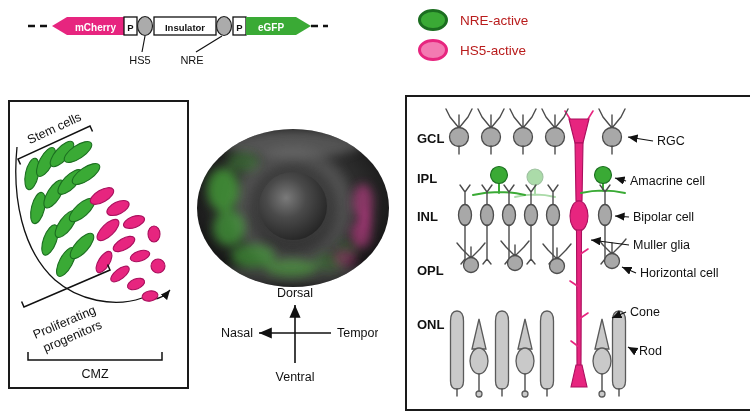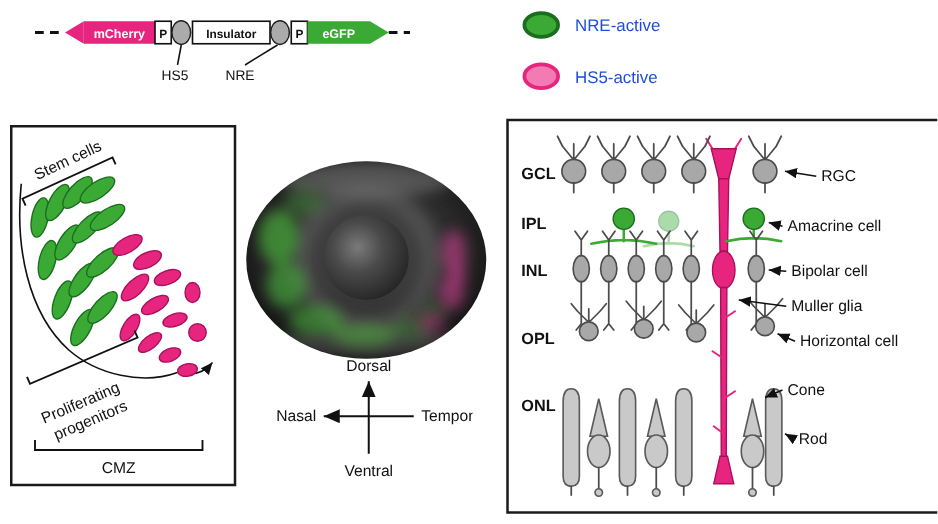--- a/index.html
+++ b/index.html
@@ -23,21 +23,21 @@
   .cell-magenta{fill:var(--magenta);stroke:var(--magenta-dark);stroke-width:1.1;}
   .cell-gray{fill:var(--gray-cell);stroke:var(--gray-dark);stroke-width:1.3;}
   .cell-gray-light{fill:var(--gray-light);stroke:var(--gray-light-dark);stroke-width:1.3;}
   .proc-gray{stroke:var(--gray-dark);stroke-width:1.4;fill:none;stroke-linecap:round;}
   .proc-green{stroke:var(--green);stroke-width:2;fill:none;stroke-linecap:round;}
   .proc-magenta{stroke:var(--magenta);stroke-width:1.6;fill:none;stroke-linecap:round;}
   .legend-row{position:absolute;display:flex;align-items:center;gap:12px;}
   .legend-oval{width:30px;height:22px;border-radius:50%;box-sizing:border-box;}
   .legend-oval.green{background:var(--green);border:3px solid var(--green-dark);}
   .legend-oval.pink{background:var(--magenta-light);border:3px solid var(--magenta);}
-  .legend-label{font-size:13.5px;color:#1d4ed8;}
+  .legend-label{font-size:13.5px;color:#b91c1c;}
 </style>
 </head>
 <body>
 
 <div class="stage">
 
   <svg style="position:absolute;left:28px;top:6px;" width="300" height="62" viewBox="0 0 300 62">
     <path class="dash-line" d="M0 20 H24"></path>
     <polygon points="24,20 39,11 39,29" fill="var(--magenta)"></polygon>
     <rect x="39" y="11" width="57" height="18" fill="var(--magenta)"></rect>
@@ -57,21 +57,21 @@
     <line class="ann-line" x1="114" y1="46" x2="117" y2="30"></line>
     <text class="small-label" x="112" y="58" text-anchor="middle">HS5</text>
     <line class="ann-line" x1="168" y1="46" x2="194" y2="30"></line>
     <text class="small-label" x="164" y="58" text-anchor="middle">NRE</text>
   </svg>
 
   <div class="legend-row" style="left:418px;top:9px;">
     <div class="legend-oval green"></div>
     <div class="legend-label">NRE-active</div>
   </div>
-  <div class="legend-row" style="left:418px;top:50px;">
+  <div class="legend-row" style="left:418px;top:39px;">
     <div class="legend-oval pink"></div>
     <div class="legend-label">HS5-active</div>
   </div>
 
   <div class="panel-box" style="left:8px;top:100px;width:181px;height:289px;">
     <svg width="177" height="285" viewBox="0 0 177 285">
       <defs>
         <marker id="arrZ" markerWidth="9" markerHeight="8" refX="8" refY="3.5" orient="auto">
           <path d="M0,0 L8,3.5 L0,7 Z" fill="#111"></path>
         </marker>

